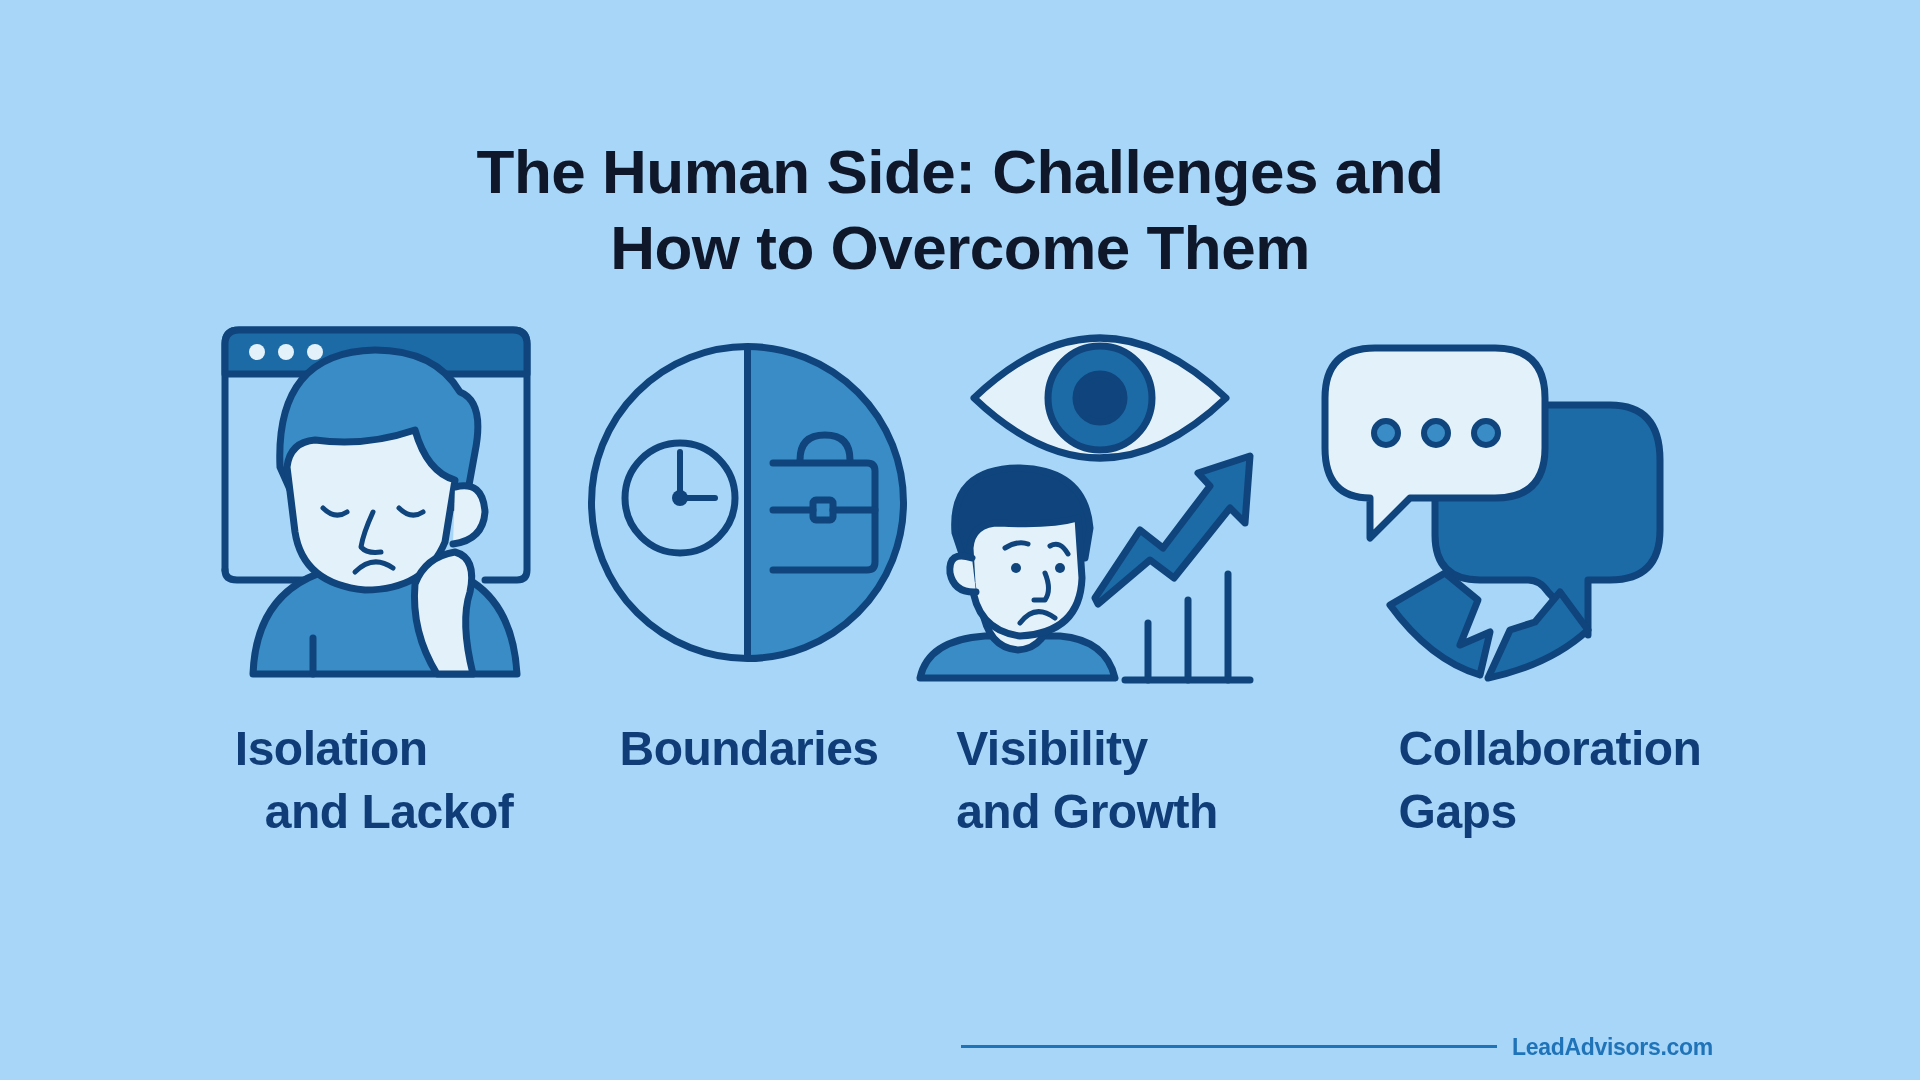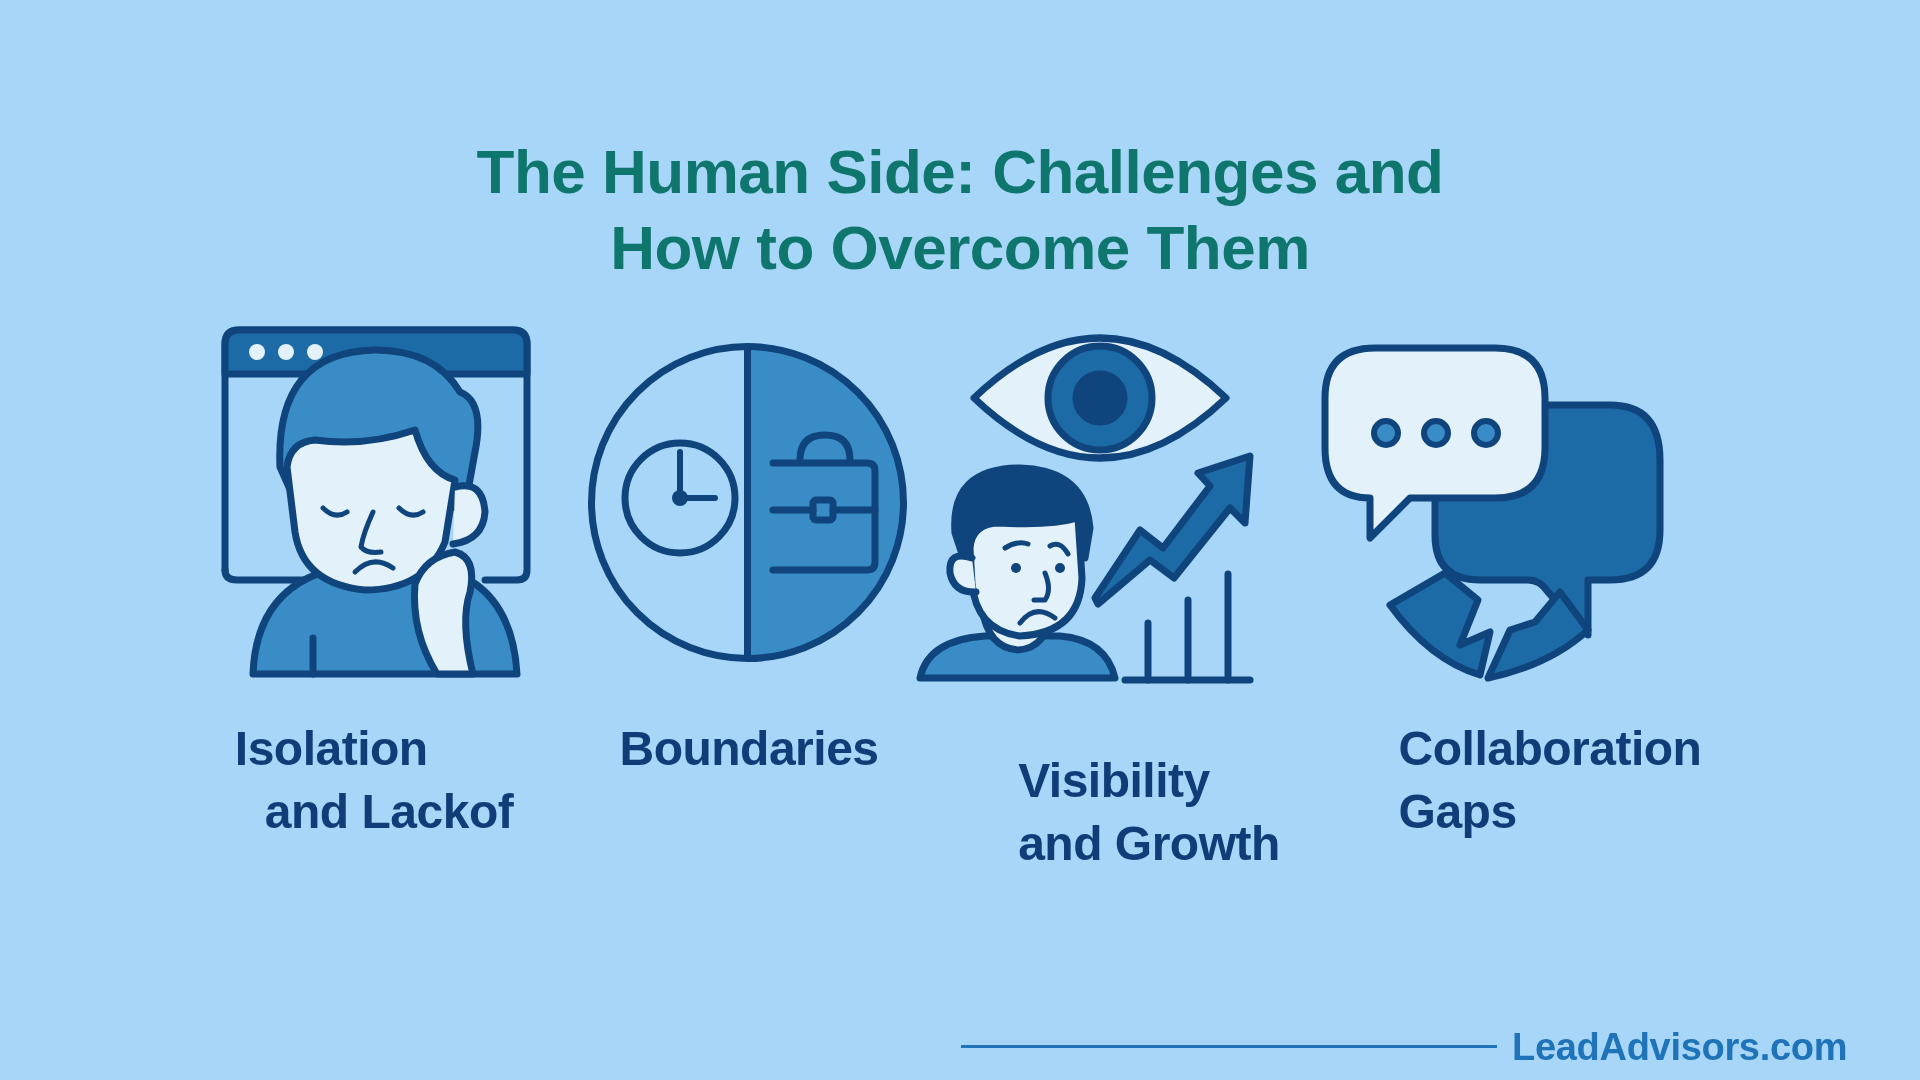--- a/index.html
+++ b/index.html
@@ -4,39 +4,39 @@
 <style>
   html, body { margin:0; padding:0; }
   body {
     width:1920px; height:1080px; overflow:hidden;
     background: var(--bg, #a8d6f8);
     position:relative;
     font-family: "Liberation Sans", "DejaVu Sans", sans-serif;
   }
   .title {
     position:absolute; left:0; top:92px; width:1920px;
-    text-align:center; color:#0f766e; font-weight:700;
+    text-align:center; color:#0f172a; font-weight:700;
     font-size:62px; line-height:76px; letter-spacing:-0.5px;
   }
   .title span { display:block; }
   .icon { position:absolute; }
   .label {
     position:absolute; text-align:left; color:#103d78;
     font-weight:700; font-size:48px; line-height:63px;
     letter-spacing:-0.5px; transform:translateX(-50%);
     white-space:nowrap;
   }
   .label span { display:block; }
   .footer-line {
     position:absolute; left:961px; top:1045px; width:536px; height:3px;
     background:#1f73b8;
   }
   .footer-brand {
     position:absolute; left:1512px; top:1028px;
-    color:#1f73b8; font-weight:700; font-size:38px; line-height:38px;
+    color:#1f73b8; font-weight:700; font-size:23px; line-height:38px;
     letter-spacing:-0.3px;
   }
 </style>
 </head>
 <body style="--bg: #a8d6f8;">
 
 <h1 class="title">
   <span>The Human Side: Challenges and</span>
   <span>How to Overcome Them</span>
 </h1>
@@ -146,21 +146,21 @@
   </g>
 </svg>
 
 <div class="label" style="left:389px; top:717px;">
   <span style="margin-left:-30px;">Isolation</span>
   <span>and Lackof</span>
 </div>
 <div class="label" style="left:749px; top:717px;">
   <span>Boundaries</span>
 </div>
-<div class="label" style="left:1149px; top:717px;margin-top:32px;">
+<div class="label" style="left:1087px; top:717px;">
   <span>Visibility</span>
   <span>and Growth</span>
 </div>
 <div class="label" style="left:1506px; top:717px;margin-left:44px;">
   <span>Collaboration</span>
   <span>Gaps</span>
 </div>
 
 <div class="footer-line"></div>
 <div class="footer-brand">LeadAdvisors.com</div>

